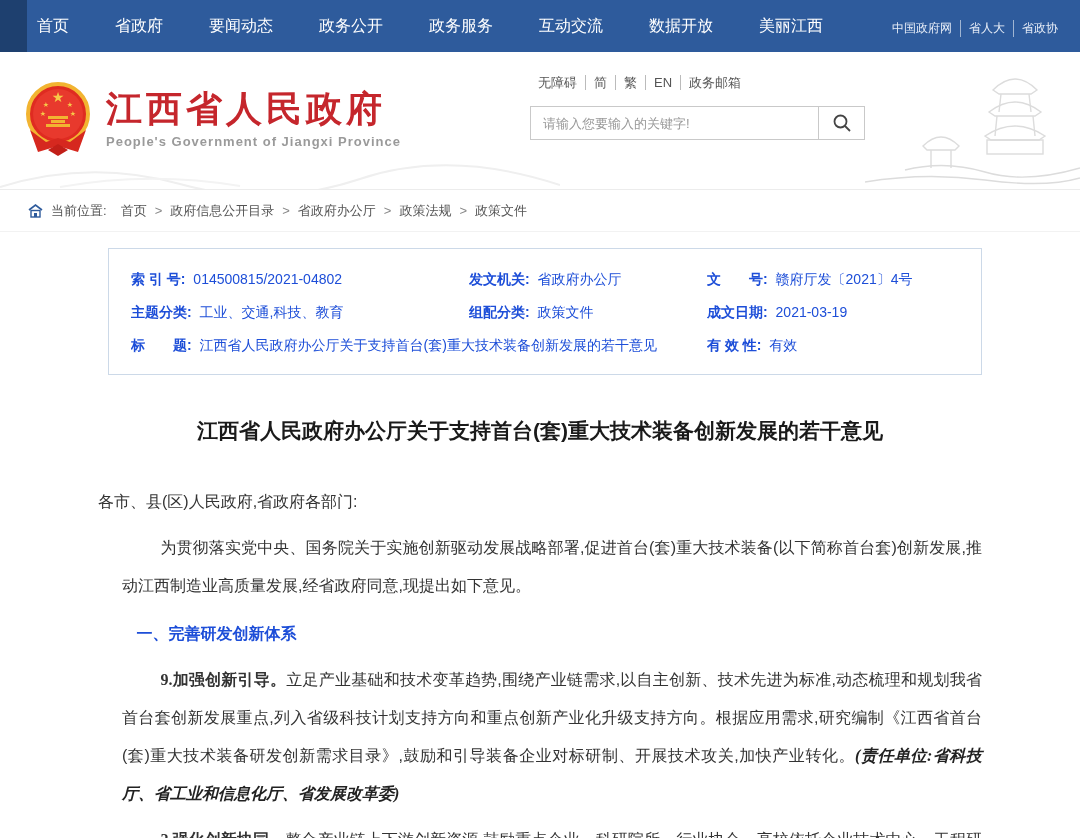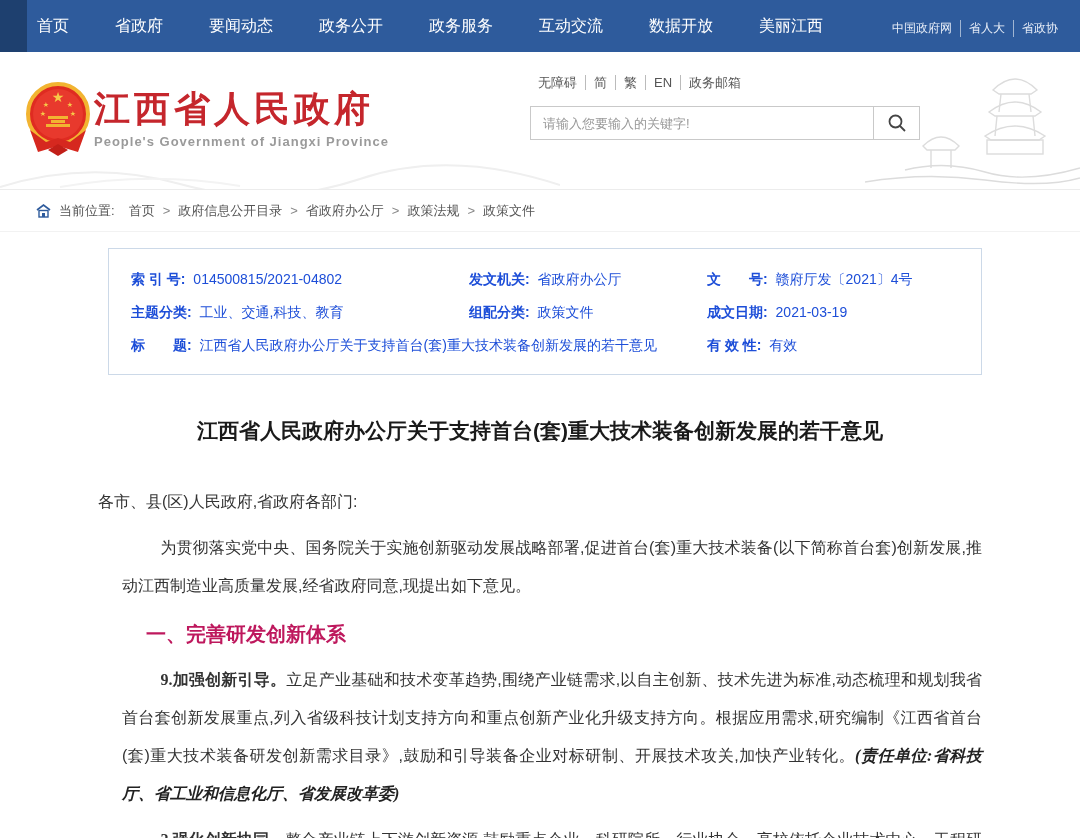--- a/index.html
+++ b/index.html
@@ -13,58 +13,58 @@
   .topnav li { color:#fff; font-size:16px; padding:0 23px; cursor:pointer; white-space:nowrap; }
   .topnav li:first-child { padding-left:0; }
   .topnav-right { position:absolute; right:14px; top:0; height:56px; display:flex; align-items:center; }
   .topnav-right span { color:#e8eef8; font-size:12px; padding:0 8px; cursor:pointer; }
   .topnav-right span + span { border-left:1px solid rgba(255,255,255,.55); }
 
   
   .site-header { position:relative; height:138px; background:#fff; border-bottom:1px solid #ececec; }
   .brand { position:absolute; left:22px; top:28px; display:flex; align-items:center; }
   .emblem { width:72px; height:78px; flex:0 0 auto; }
-  .brand-text { }
+  .brand-text { margin-left:12px; }
   .site-title { color:#c5262c; font-size:36px; font-weight:bold; letter-spacing:4px; line-height:1.1; }
   .site-subtitle { color:#9a9a9a; font-size:13px; letter-spacing:1px; margin-top:6px; font-weight:bold; }
   .header-right { position:absolute; right:215px; top:22px; width:335px; }
   .utility-links { font-size:13px; color:#555; margin-bottom:14px; }
   .utility-links span { padding:0 8px; cursor:pointer; }
   .utility-links span + span { border-left:1px solid #bbb; }
   .utility-links span:last-child { padding-right:0; }
-  .search-box { display:flex; width:390px; height:34px; border:1px solid #c9c9c9; background:#fff; }
+  .search-box { display:flex; width:335px; height:34px; border:1px solid #c9c9c9; background:#fff; }
   .search-box input { flex:1; border:0; outline:none; padding:0 12px; font-size:13px; color:#333;
     font-family:"Liberation Sans",sans-serif; }
   .search-box input::placeholder { color:#999; }
   .search-btn { width:46px; border:0; border-left:1px solid #c9c9c9; background:#fff; cursor:pointer;
     display:flex; align-items:center; justify-content:center; }
   .pavilion { position:absolute; right:0; top:8px; pointer-events:none; }
   .mountains { position:absolute; left:0; bottom:0; pointer-events:none; }
 
   
-  .breadcrumb { height:42px; display:flex; align-items:center; padding-left:36px;
+  .breadcrumb { height:42px; display:flex; align-items:center; padding-left:28px;
     border-bottom:1px solid #f2f2f2; background:#fff; font-size:13px; color:#555; }
   .breadcrumb .home-ic { margin-right:8px; display:flex; }
   .crumb-label { margin-right:14px; color:#555; }
   .crumb { cursor:pointer; color:#555; }
   .crumb-sep { margin:0 8px; color:#888; }
 
   
   .content { width:884px; margin:0 auto; }
   .meta-table { margin-top:16px; border:1px solid #ccd9e8; padding:14px 0 12px 22px;
     display:grid; grid-template-columns:338px 238px auto; row-gap:0; font-size:14px; color:#1d4ed8;margin-left:10px; }
   .meta-cell { line-height:33px; white-space:nowrap; overflow:hidden; }
   .meta-cell .lab { font-weight:bold; }
   .meta-cell .val { margin-left:4px; }
   .meta-title-cell { grid-column:1 / 3; }
 
   .doc-title { margin-top:42px; text-align:center; font-size:21px; font-weight:bold; color:#1a1a1a; }
   .salutation { margin-top:38px; font-size:16px; color:#333; line-height:38px; }
   .para { font-size:16px; color:#333; line-height:38px; text-align:justify; text-indent:2.4em; margin-top:8px;margin-left:24px; }
-  .sec-heading { font-size:20px; font-weight:bold; color:#be185d; line-height:38px; text-indent:2.4em; margin-top:10px; }
+  .sec-heading { font-size:16px; font-weight:bold; color:#1d4ed8; line-height:38px; text-indent:2.4em; margin-top:10px; }
   .lead { font-weight:bold; font-family:"Liberation Serif","DejaVu Serif",serif; }
   .resp { font-weight:bold; font-style:italic; font-family:"Liberation Serif","DejaVu Serif",serif; color:#222; }
 </style>
 </head>
 <body>
 
 <nav class="topnav">
   <div class="topnav-edge"></div>
   <ul>
     <li>首页</li>

